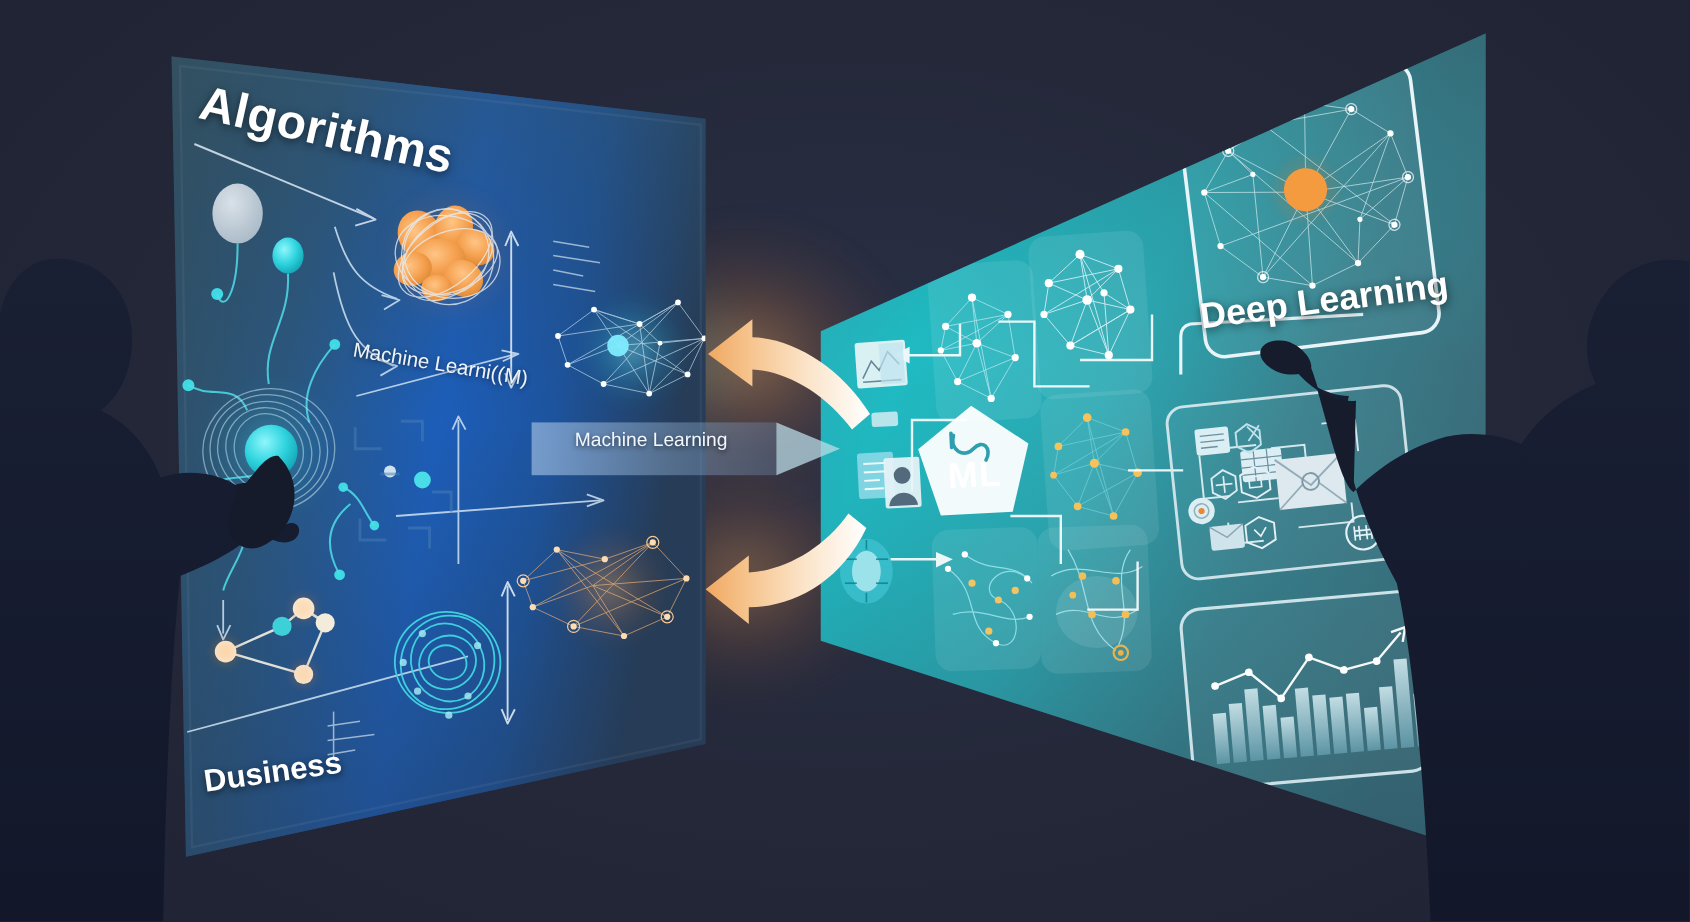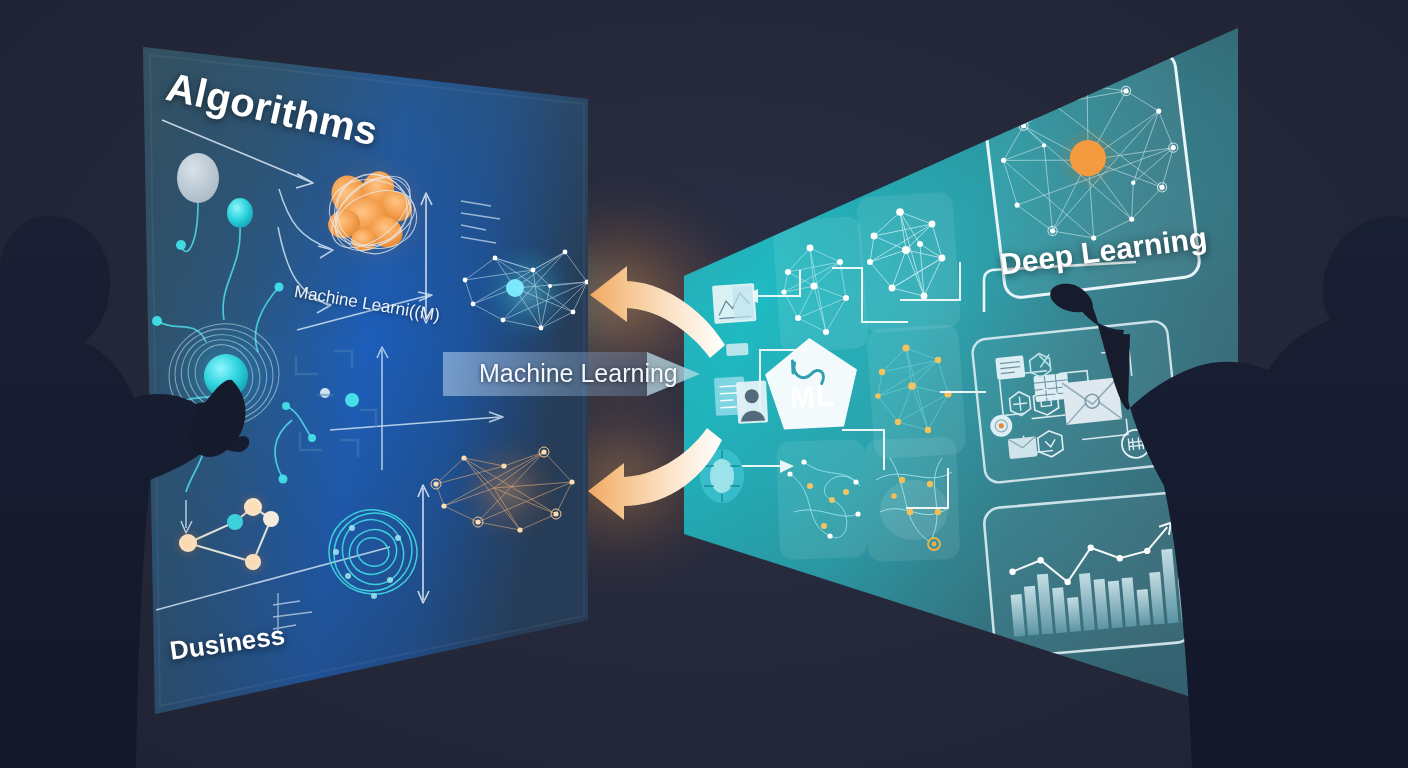--- a/index.html
+++ b/index.html
@@ -15,21 +15,21 @@
        text-shadow:0 2px 7px rgba(0,0,0,.55);letter-spacing:.4px;}
   #business-label{left:168px;top:636px;font-size:26px;font-weight:600;
        transform:rotate(-8deg);transform-origin:0 0;
        text-shadow:0 2px 6px rgba(0,0,0,.55);}
   #mlhand-label{left:296px;top:282px;font-size:17px;font-weight:400;
        transform:rotate(9.5deg);transform-origin:0 0;color:#eef4fb;
        text-shadow:0 1px 4px rgba(0,0,0,.5);}
   #deep-learning-label{left:998px;top:248px;font-size:30px;font-weight:600;
        transform:rotate(-7.5deg);transform-origin:0 0;
        text-shadow:0 2px 8px rgba(0,0,0,.6);}
-  #ml-banner-text{left:456px;top:359px;font-size:25px;font-weight:500;
+  #ml-banner-text{left:456px;top:359px;font-size:16px;font-weight:500;
        color:#f2f7ff;text-shadow:0 1px 4px rgba(0,0,0,.6);padding-left:23px;}
   #ml-badge-text{left:789px;top:381px;font-size:30px;font-weight:700;color:#ffffff;
        letter-spacing:1px;transform:rotate(-3deg);transform-origin:0 0;}
 </style>
 </head>
 <body>
 
 <div id="stage">
 
   <svg id="svgroot" viewBox="0 0 1408 768">

